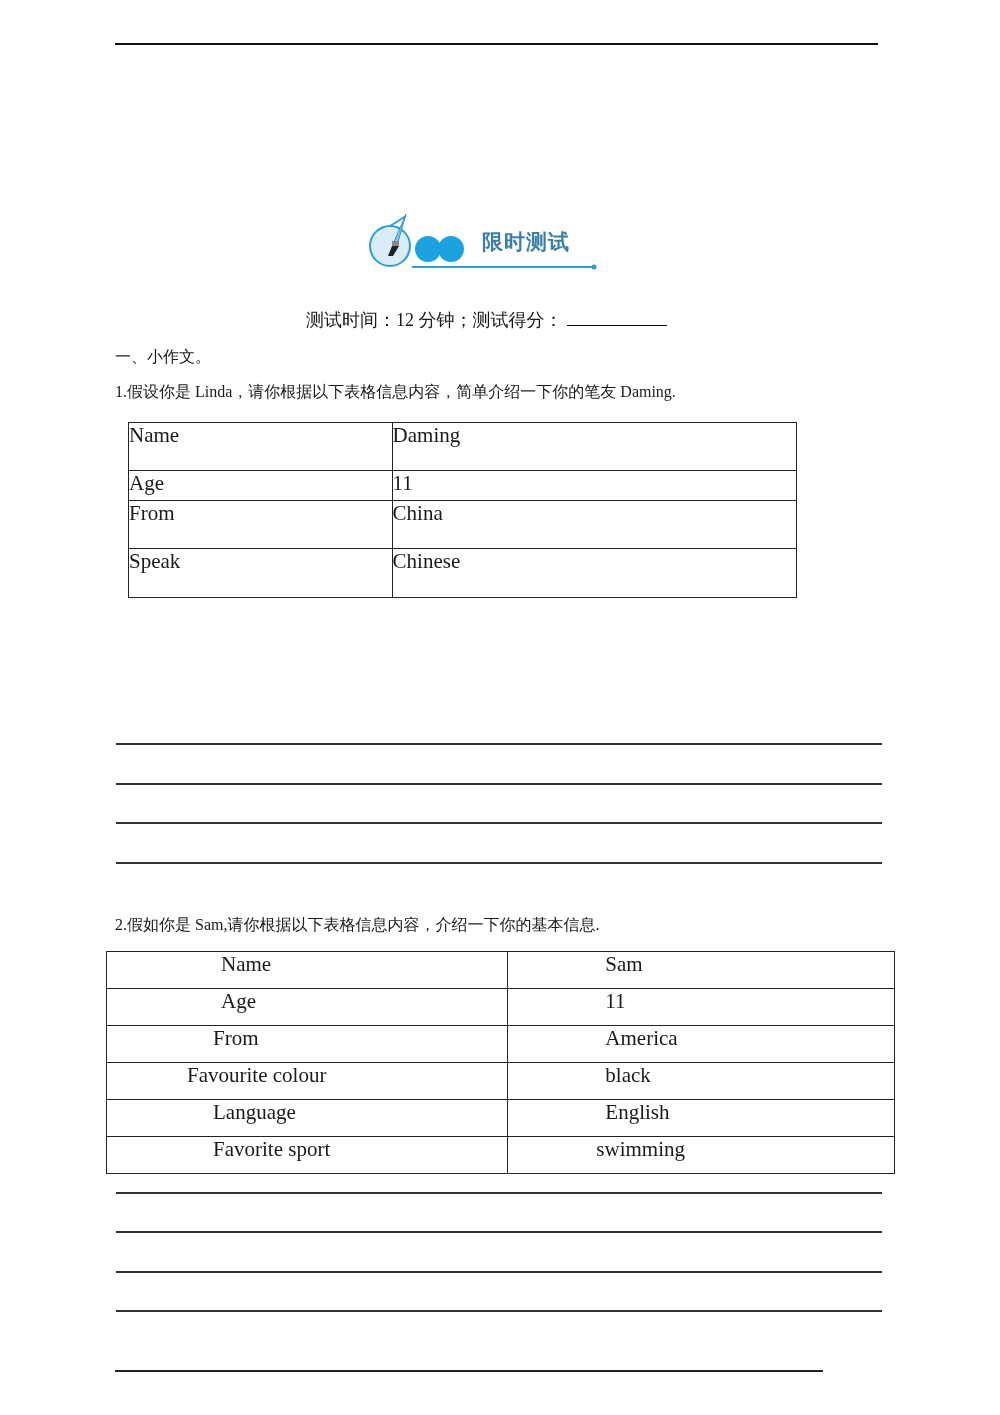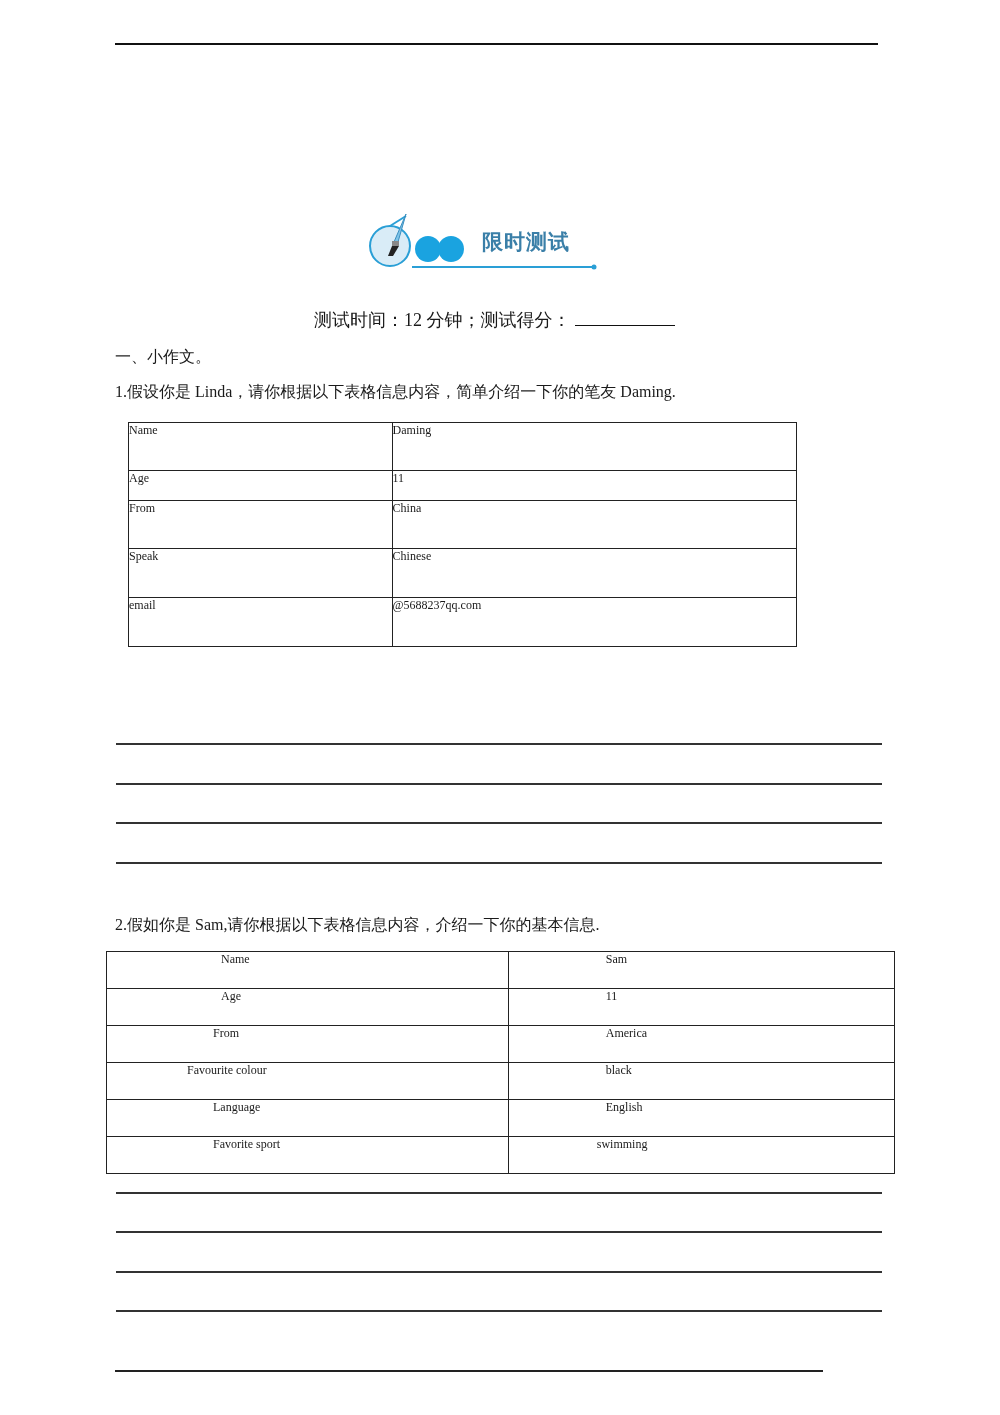--- a/index.html
+++ b/index.html
@@ -36,21 +36,21 @@
       top: 16px;
       font-family: "DejaVu Sans", sans-serif;
       font-weight: bold;
       font-size: 21px;
       color: #3a7fa8;
       letter-spacing: 1px;
     }
 
     .test-info {
       position: absolute;
-      left: 314px;
+      left: 306px;
       top: 308px;
       font-size: 18px;
       white-space: nowrap;
     }
     .score-blank {
       display: inline-block;
       width: 100px;
       border-bottom: 1.5px solid #111;
       height: 14px;
       vertical-align: baseline;
@@ -68,21 +68,21 @@
       left: 115px;
       font-size: 16px;
       white-space: nowrap;
     }
     .q1 { top: 382px; }
     .q2 { top: 915px; }
 
     table.info {
       position: absolute;
       border-collapse: collapse;
-      font-size: 12px;
+      font-size: 21px;
     }
     table.info td {
       border: 1.5px solid #222;
       vertical-align: top;
       padding: 0;
     }
     .t1 { left: 128px; top: 422px; width: 669px; }
     .t1 td { padding: 6px 0 0 1px; }
     .t1 td.c1 { width: 263px; }
     .t1 td.c2 { width: 404px; }
@@ -139,24 +139,20 @@
     <td class="c2" style="padding-top:0">11</td>
   </tr>
   <tr style="height:48px">
     <td class="c1">From</td>
     <td class="c2">China</td>
   </tr>
   <tr style="height:49px">
     <td class="c1">Speak</td>
     <td class="c2">Chinese</td>
   </tr>
-  <tr style="height:49px">
-    <td class="c1">email</td>
-    <td class="c2">@5688237qq.com</td>
-  </tr>
 </tbody>
   </table>
 
 <div class="write-line" style="top:743px"></div>
 <div class="write-line" style="top:783px"></div>
 <div class="write-line" style="top:822px"></div>
 <div class="write-line" style="top:862px"></div>
 
 <div class="question q2">2.假如你是 Sam,请你根据以下表格信息内容，介绍一下你的基本信息.</div>
 

